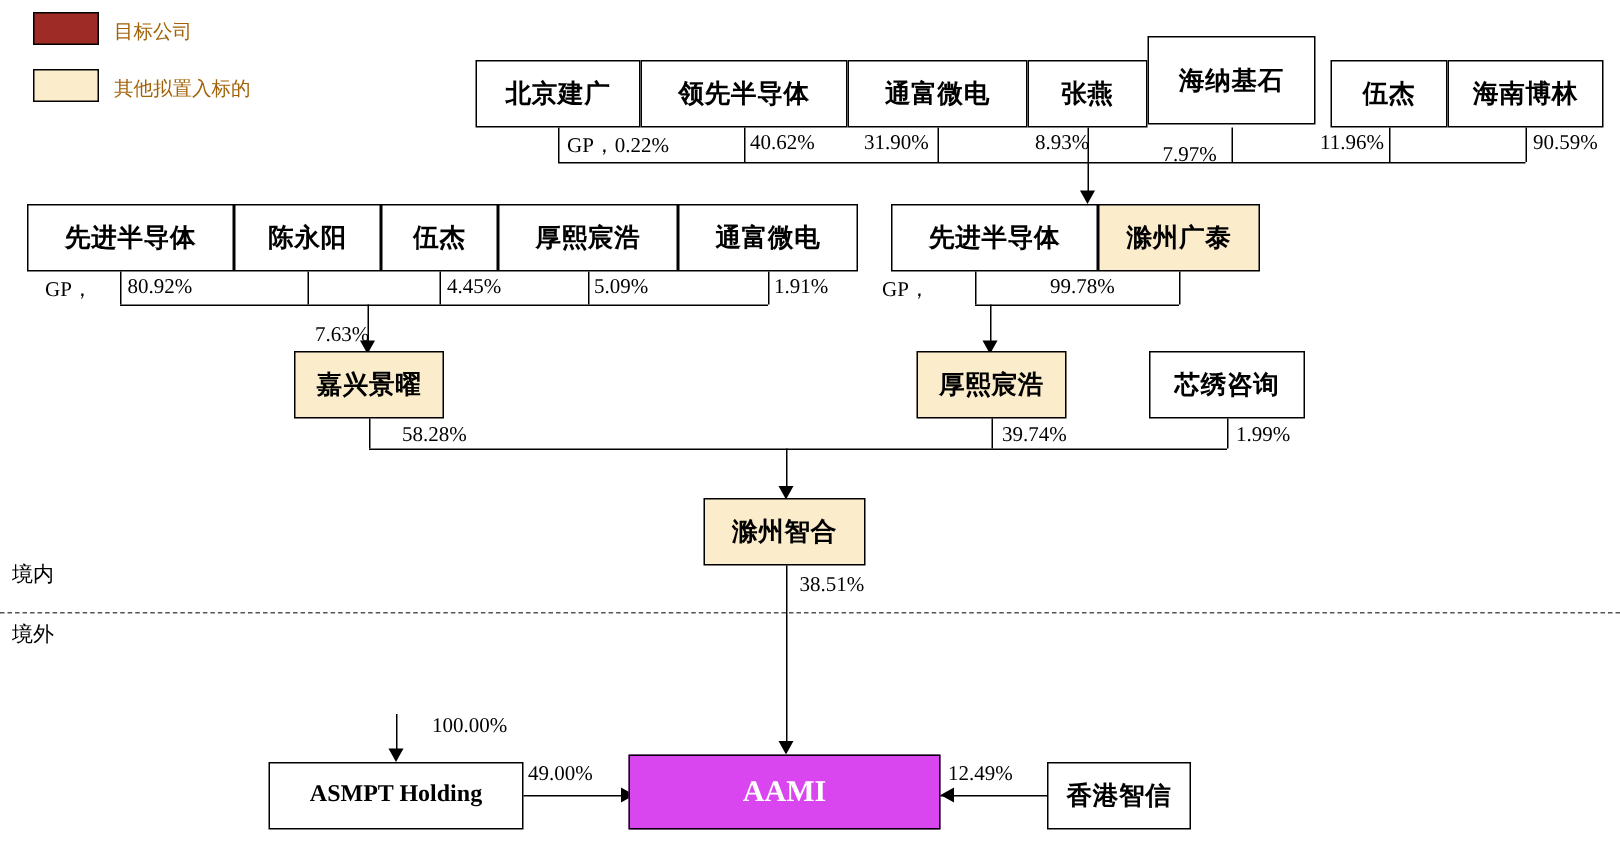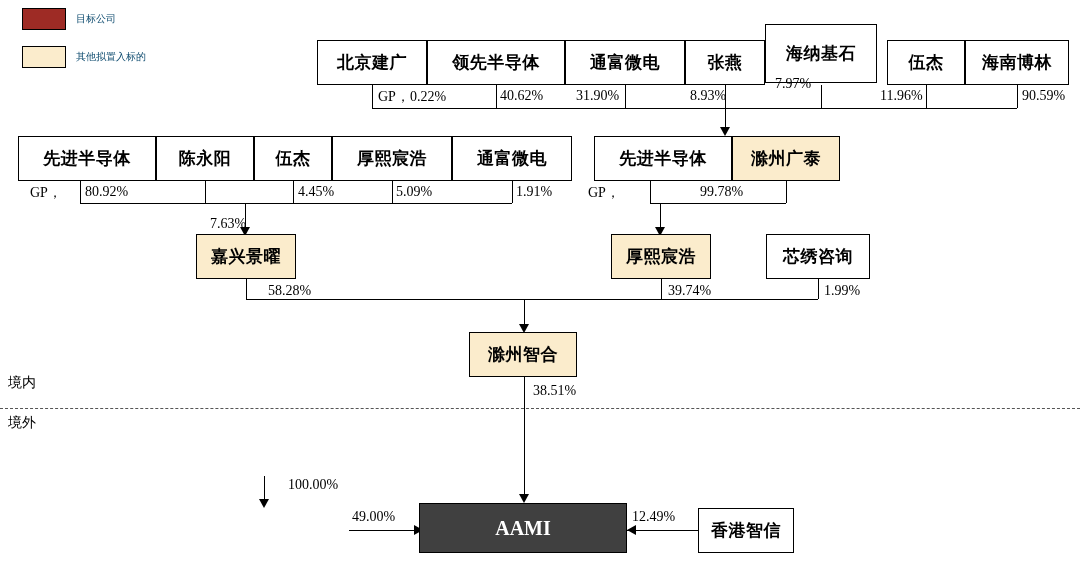--- a/index.html
+++ b/index.html
@@ -20,43 +20,43 @@
   
   .legend-swatch {
     position: absolute;
     width: 44px;
     height: 22px;
     border: 1px solid #000;
     box-sizing: border-box;
   }
   .legend-label {
     position: absolute;
-    font-size: 10px;
-    color: #0c4a6e;
+    font-size: 13px;
+    color: #a16207;
     white-space: nowrap;
     font-family: "Liberation Sans", sans-serif;
   }
   
   .node {
     position: absolute;
     box-sizing: border-box;
     border: 1px solid #000;
     background: #ffffff;
     display: flex;
     align-items: center;
     justify-content: center;
     font-size: 17px;
     color: #000;
     font-weight: bold;
     letter-spacing: 0.5px;
     text-align: center;
     line-height: 1.15;
   }
   .node.fill-target {
-    background: #404040;
+    background: #d946ef;
     color: #ffffff;
   }
   .node.fill-other {
     background: #fbeccc;
     color: #000;
   }
   .node.latin {
     font-family: "Liberation Serif", serif;
     letter-spacing: 0;
   }
@@ -149,21 +149,21 @@
   <div class="vline" style="left:821px; top:85px; height:23px;"></div>
   <div class="vline" style="left:926px; top:85px; height:23px;"></div>
   <div class="vline" style="left:1017px; top:85px; height:23px;"></div>
 
   <div class="hline" style="left:372px; top:108px; width:645px;"></div>
 
   <div class="gp" style="left:378px; top:88px;">GP，0.22%</div>
   <div class="pct" style="left:500px; top:88px;">40.62%</div>
   <div class="pct" style="left:576px; top:88px;">31.90%</div>
   <div class="pct" style="left:690px; top:88px;">8.93%</div>
-  <div class="pct" style="left:775px; top:76px;">7.97%</div>
+  <div class="pct" style="left:775px; top:96px;">7.97%</div>
   <div class="pct" style="left:880px; top:88px;">11.96%</div>
   <div class="pct" style="left:1022px; top:88px;">90.59%</div>
 
   <div class="vline" style="left:725px; top:108px; height:21px;"></div>
   <div class="arrow-down" style="left:720px; top:127px;"></div>
 
   <div class="node" style="left:18px; top:136px; width:138px; height:45px;">先进半导体</div>
   <div class="node" style="left:156px; top:136px; width:98px; height:45px;">陈永阳</div>
   <div class="node" style="left:254px; top:136px; width:78px; height:45px;">伍杰</div>
   <div class="node" style="left:332px; top:136px; width:120px; height:45px;">厚熙宸浩</div>
@@ -224,20 +224,21 @@
 
   <div class="zone-label" style="left:8px; top:374px;">境内</div>
   <div class="dashline" style="left:0px; top:408px; width:1080px;"></div>
   <div class="zone-label" style="left:8px; top:414px;">境外</div>
 
 
   <div class="vline" style="left:264px; top:476px; height:25px;"></div>
   <div class="arrow-down" style="left:259px; top:499px;"></div>
   <div class="pct" style="left:288px; top:477px;">100.00%</div>
 
+  <div class="node latin" style="left:179px; top:508px; width:170px; height:45px; font-size:16px;">ASMPT Holding</div>
 
   <div class="hline" style="left:349px; top:530px; width:68px;"></div>
   <div class="arrow-right" style="left:414px; top:525px;"></div>
   <div class="pct" style="left:352px; top:509px;">49.00%</div>
 
   <div class="node fill-target latin" style="left:419px; top:503px; width:208px; height:50px; font-size:20px;">AAMI</div>
 
   <div class="hline" style="left:627px; top:530px; width:71px;"></div>
   <div class="arrow-left" style="left:627px; top:525px;"></div>
   <div class="pct" style="left:632px; top:509px;">12.49%</div>

